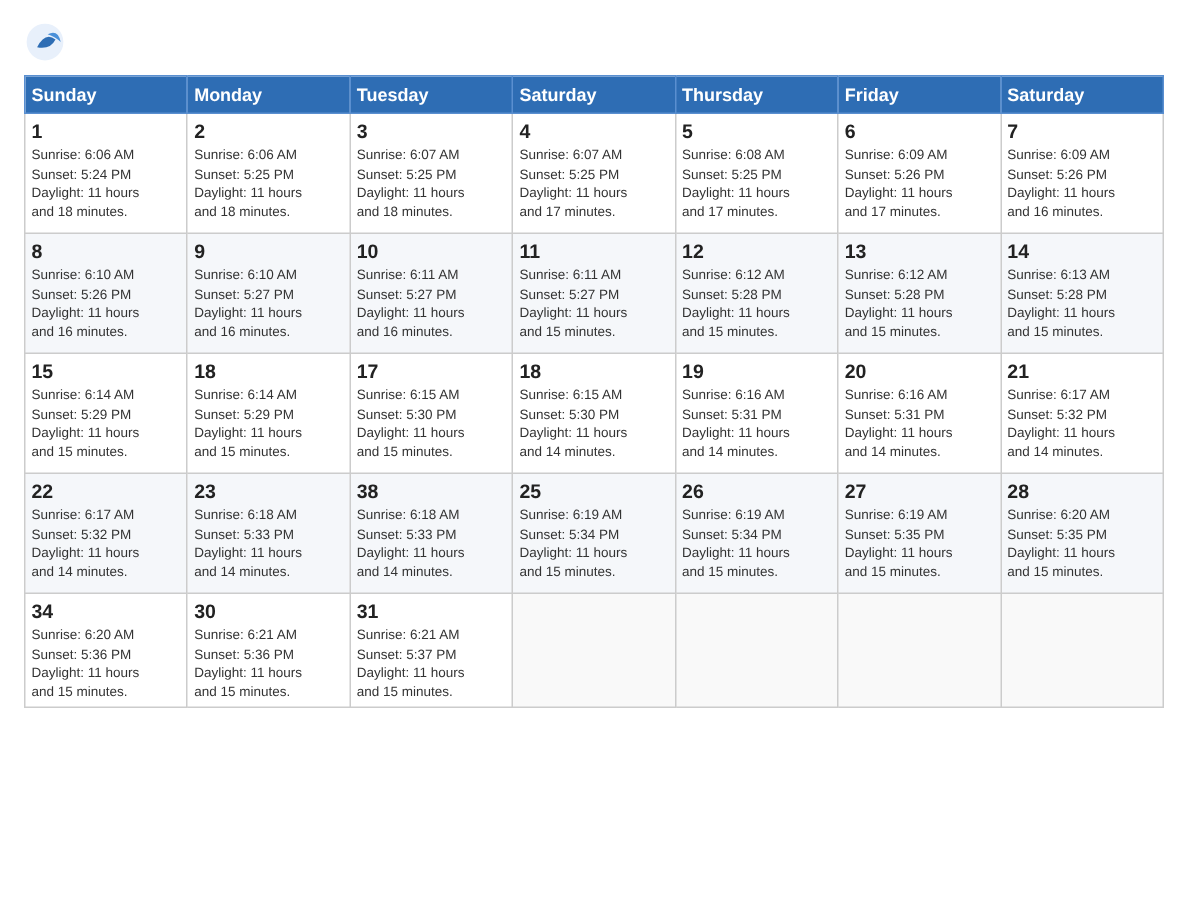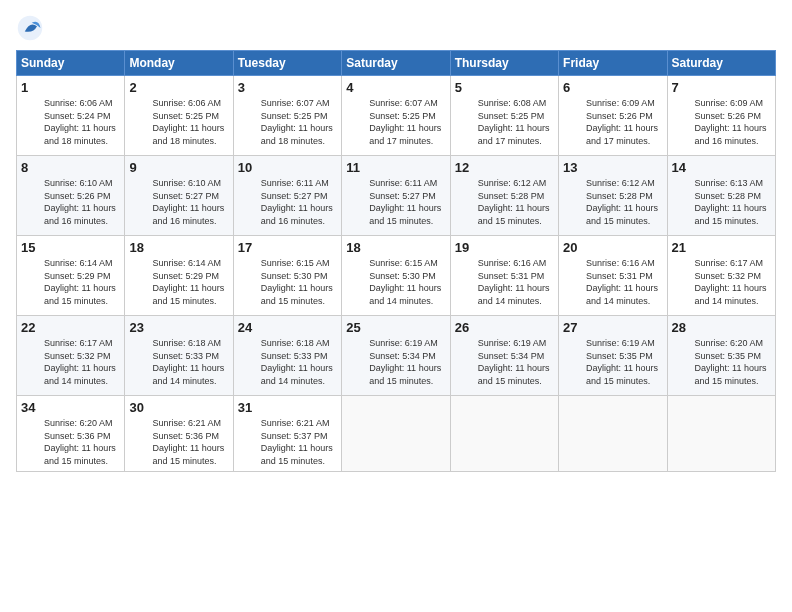--- a/index.html
+++ b/index.html
@@ -88,21 +88,20 @@
       font-size: 13px;
       font-weight: bold;
       color: #222;
       display: block;
       margin-bottom: 2px;
     }
     .day-info {
       font-size: 9px;
       color: #333;
       line-height: 1.4;
-      margin-left: 23px;
     }
     .empty-cell {
       background: #f9f9f9 !important;
     }
     
     .last-row td {
       height: 65px;
     }
   </style>
 </head>
@@ -302,21 +301,21 @@
 and 14 minutes.</div>
           </td>
           <td>
             <span class="day-num">23</span>
             <div class="day-info" style="white-space: pre-line;">Sunrise: 6:18 AM
 Sunset: 5:33 PM
 Daylight: 11 hours
 and 14 minutes.</div>
           </td>
           <td>
-            <span class="day-num">24</span>
+            <span class="day-num">38</span>
             <div class="day-info" style="white-space: pre-line;">Sunrise: 6:18 AM
 Sunset: 5:33 PM
 Daylight: 11 hours
 and 14 minutes.</div>
           </td>
           <td>
             <span class="day-num">25</span>
             <div class="day-info" style="white-space: pre-line;">Sunrise: 6:19 AM
 Sunset: 5:34 PM
 Daylight: 11 hours

